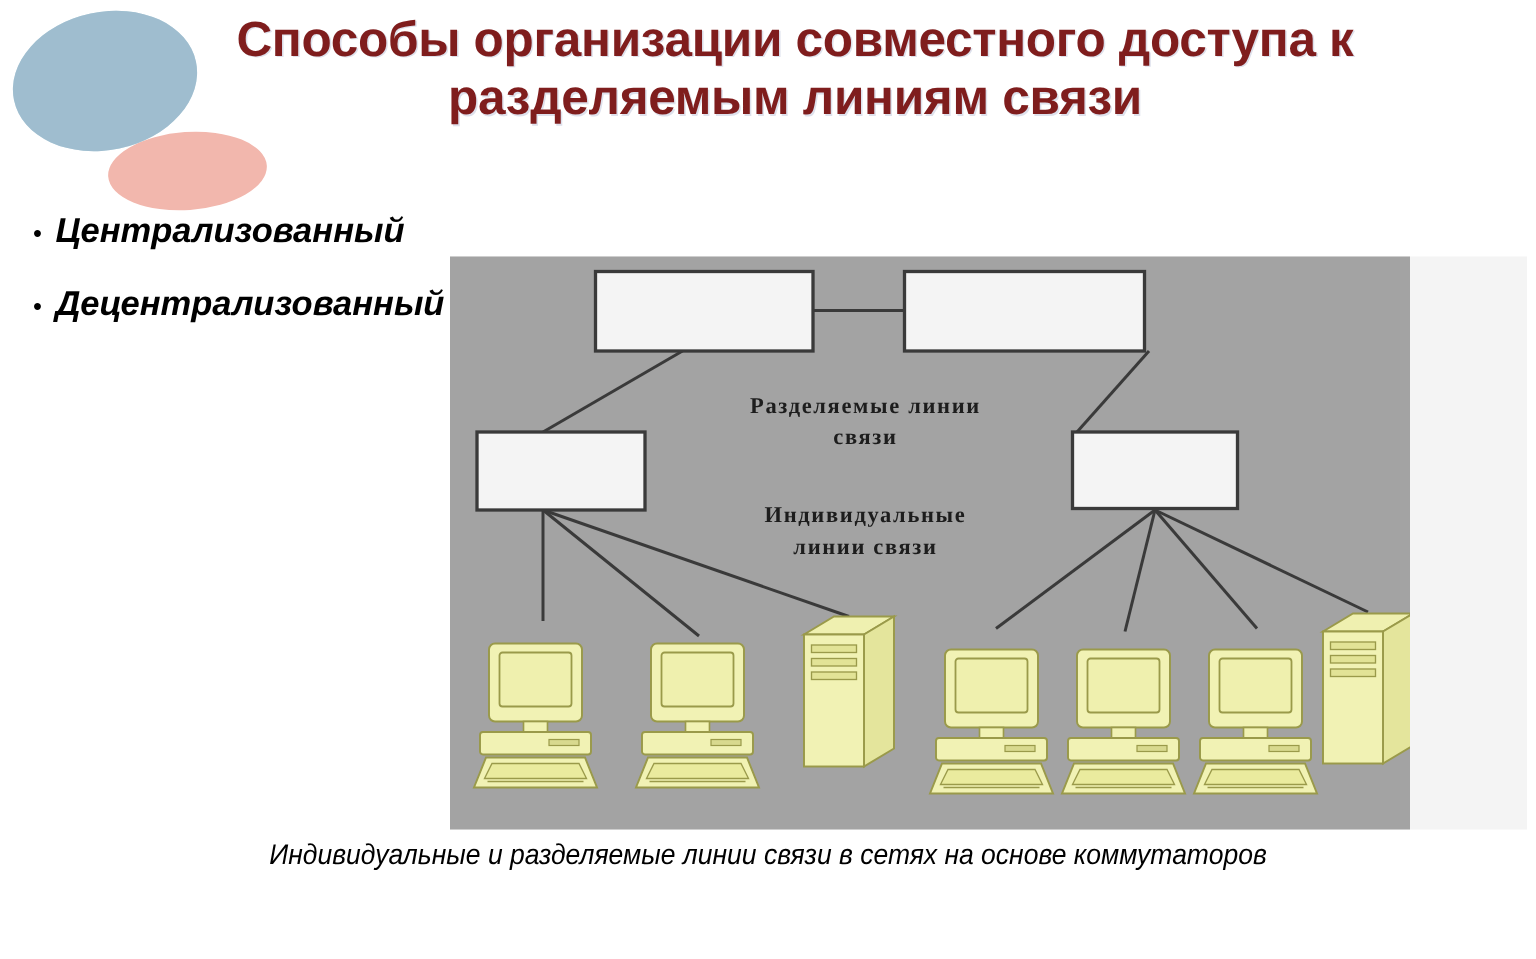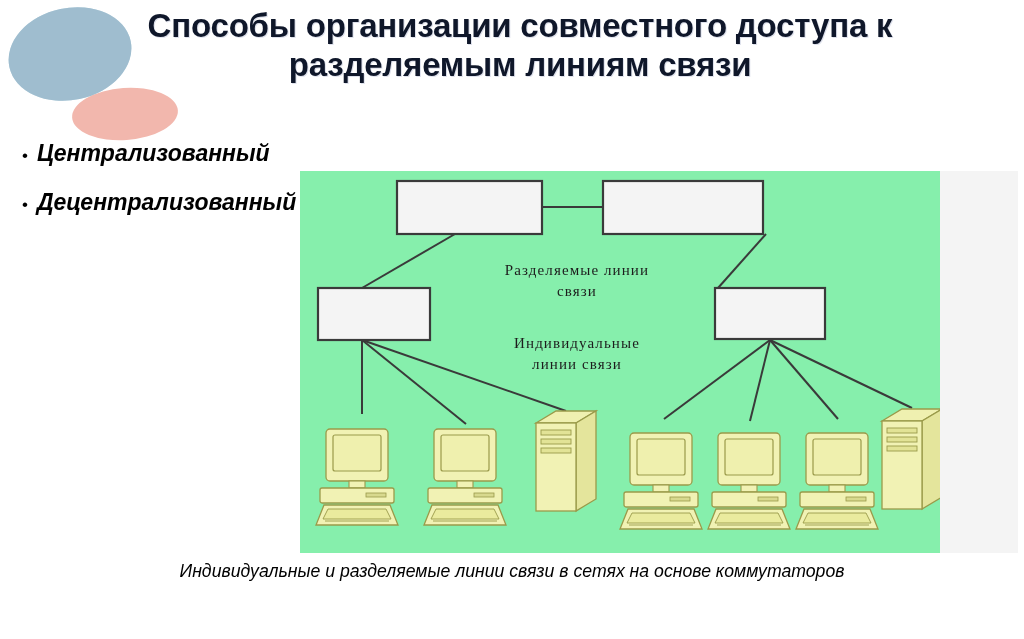--- a/index.html
+++ b/index.html
@@ -43,28 +43,28 @@
     left: 8px; top: 8px;
     width: 124px; height: 92px;
     border-radius: 50%;
     background: rgba(150,180,198,0.72);
     transform: rotate(-12deg);
   }
 
   
   #slide-title {
     position: absolute;
-    left: 40px; top: 6px;
+    left: 50px; top: 6px;
     width: 960px;
     text-align: center;
     font-family: "Liberation Sans", sans-serif;
     font-weight: bold;
     font-size: 33px;
     line-height: 39px;
-    color: #0f172a;
+    color: #7f1d1d;
     letter-spacing: -0.2px;
     z-index: 4;
     text-shadow: 1px 1px 0 rgba(160,170,200,0.35);
   }
 
   
   #bullet-list {
     position: absolute;
     left: 22px; top: 140px;
     z-index: 3;
@@ -96,22 +96,23 @@
     width: 718px; height: 382px;
     background: #f4f4f4;
     z-index: 1;
   }
 
   
   #diagram-panel {
     position: absolute;
     left: 300px; top: 171px;
     width: 640px; height: 382px;
-    background: #86efac;
+    background: #a3a3a3;
     z-index: 2;
+    font-weight: bold;
   }
   #diagram-svg { display: block; }
 
   
   #caption {
     position: absolute;
     left: 0; top: 560px;
     width: 1024px;
     text-align: center;
     font-family: "Liberation Sans", sans-serif;

